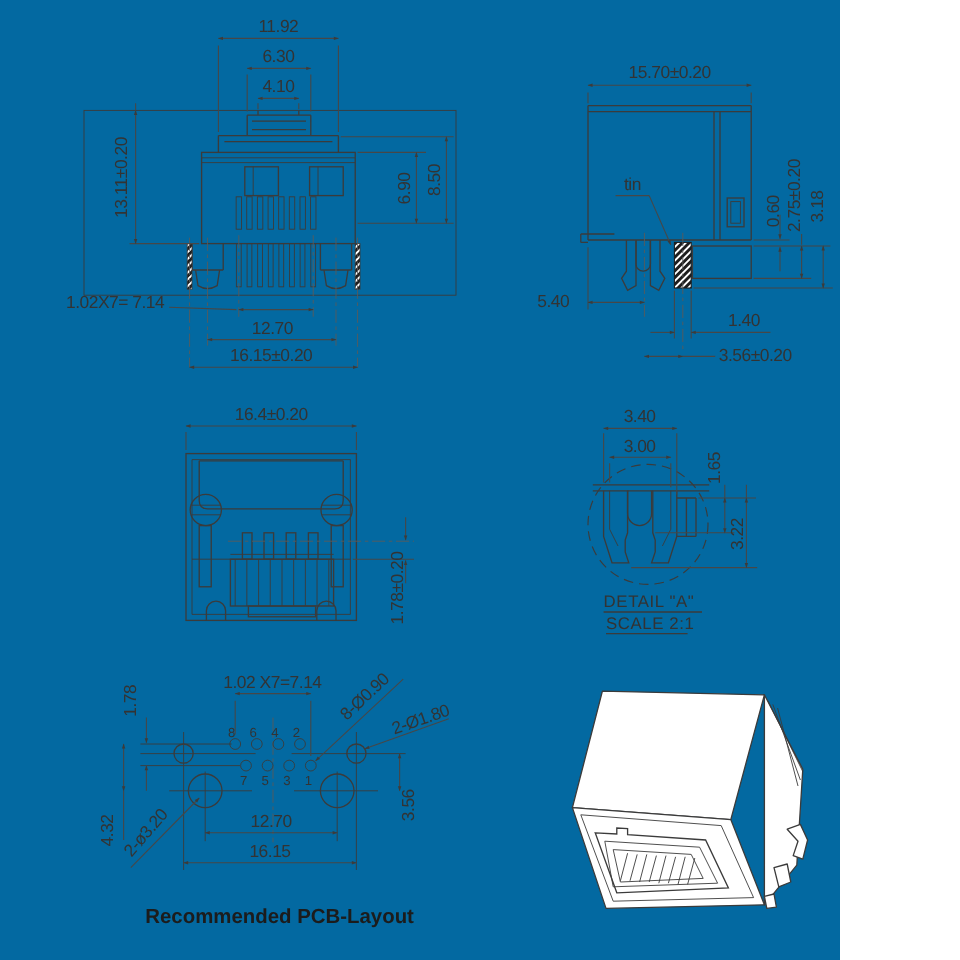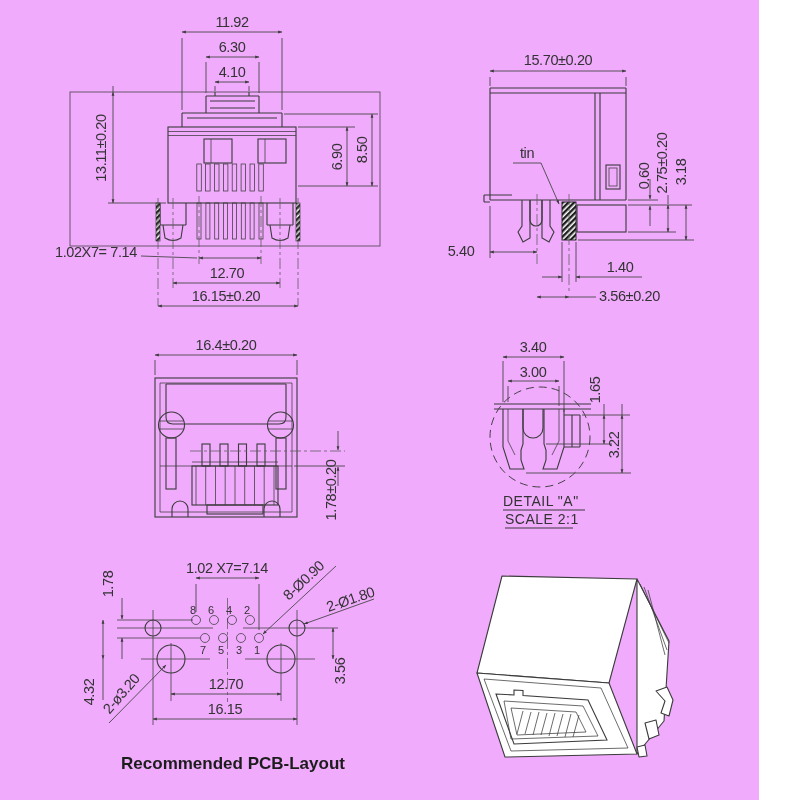--- a/index.html
+++ b/index.html
@@ -1,16 +1,16 @@
 <!DOCTYPE html>
 <html><head>
 <meta charset="utf-8">
 <style>
   html,body{margin:0;padding:0;background:#ffffff;}
-  .page{width:759px;height:800px;background:#f0abfc;position:relative;font-family:"Liberation Sans",sans-serif;}
+  .page{width:700px;height:800px;background:#0369a1;position:relative;font-family:"Liberation Sans",sans-serif;}
   svg{display:block;}
   .ln{stroke:#3b3b3b;stroke-width:1.1;fill:none;stroke-linejoin:miter;}
   .tn{stroke:#3b3b3b;stroke-width:0.75;fill:none;}
   .dm{stroke:#474747;stroke-width:0.9;fill:none;}
   .cl{stroke:#5a5a5a;stroke-width:0.75;fill:none;stroke-dasharray:11 3 3 3;}
   .dc{stroke:#3b3b3b;stroke-width:0.95;fill:none;stroke-dasharray:8 5;}
   .wf{fill:#ffffff;stroke:#3b3b3b;stroke-width:1.1;stroke-linejoin:round;}
   text{font-family:"Liberation Sans",sans-serif;fill:#333333;font-size:14.5px;letter-spacing:-0.4px;}
   .tm{text-anchor:middle;}
   .ts{text-anchor:start;}

